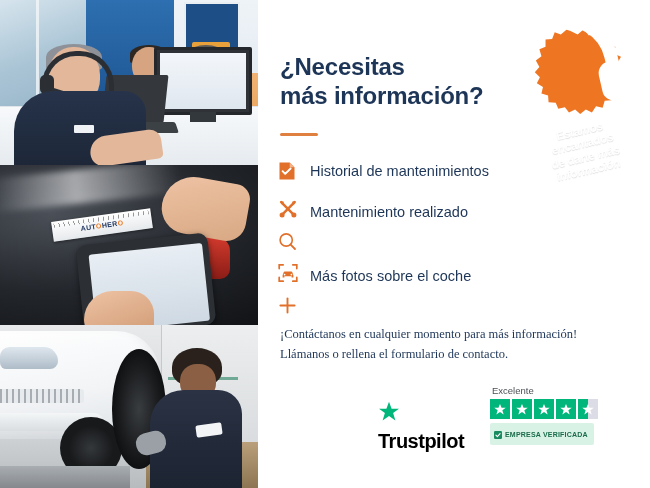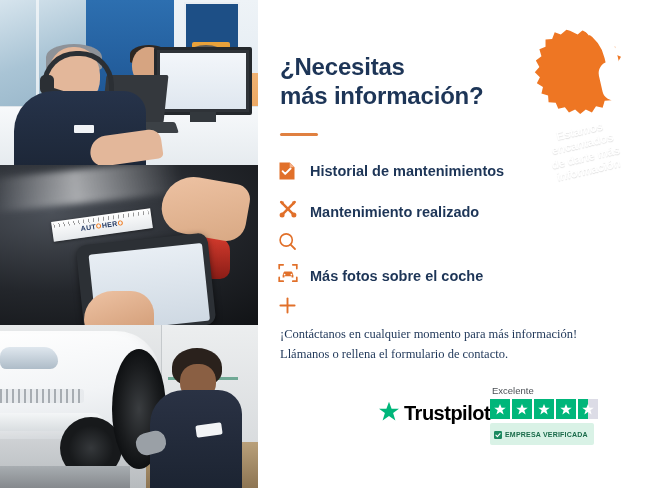--- a/index.html
+++ b/index.html
@@ -353,21 +353,21 @@
     margin-bottom: 0px;
   }
   .feature + .feature { margin-top: 0px; align-items: flex-end; }
   .feat-icon {
     width: 30px; min-width:30px;
     display:flex; align-items:center; justify-content:flex-start;
   }
   .feat-label {
     color:#1d3557;
     font-size: 14.5px;
-    font-weight: 700;
+    font-weight: 400;
     line-height: 1;
     padding-left: 2px;
   }
 
   
   .para {
     position:absolute; left: 22px; top: 324px;
     width: 356px;
     color:#1d3557;
     font-size: 12.5px;
@@ -376,21 +376,21 @@
   }
   .para div { white-space: nowrap; }
 
   
   .tp {
     position:absolute; left: 120px; top: 385px;
     width: 272px; height: 66px;
   }
   .tp-logo {
     position:absolute; left: 0; top: 16px;
-    display:flex; align-items:center; gap: 4px;
+    display:flex; gap: 4px; flex-direction: column;
   }
   .tp-logo .name {
     font-size: 20px; font-weight: 700; color:#000000; letter-spacing:-0.5px;
   }
   .tp-right {
     position:absolute; left: 112px; top: 0;
     width: 160px;
   }
   .tp-excelente {
     font-size: 9.5px; color:#4b5055; margin-left:2px; margin-bottom:3px;

